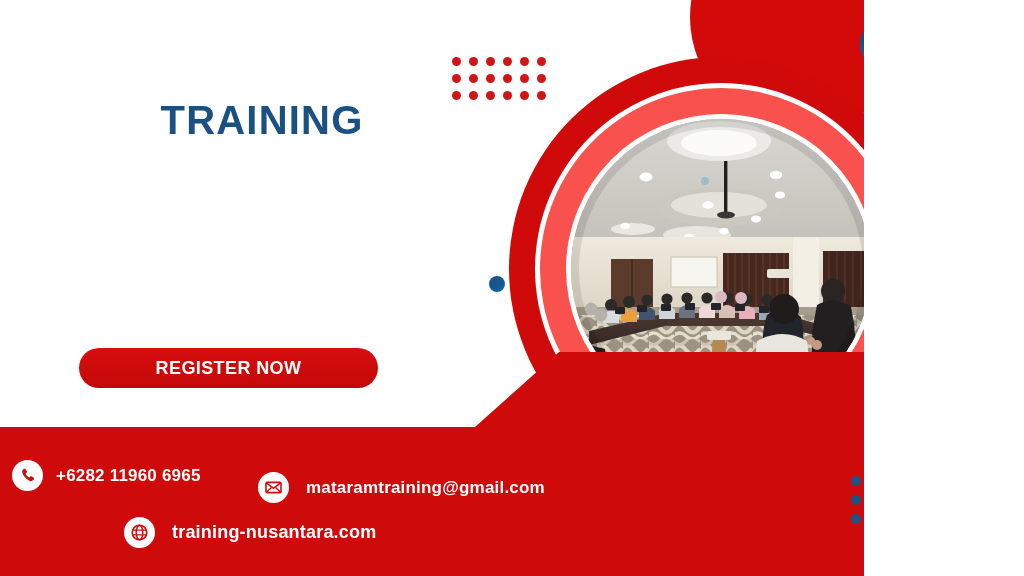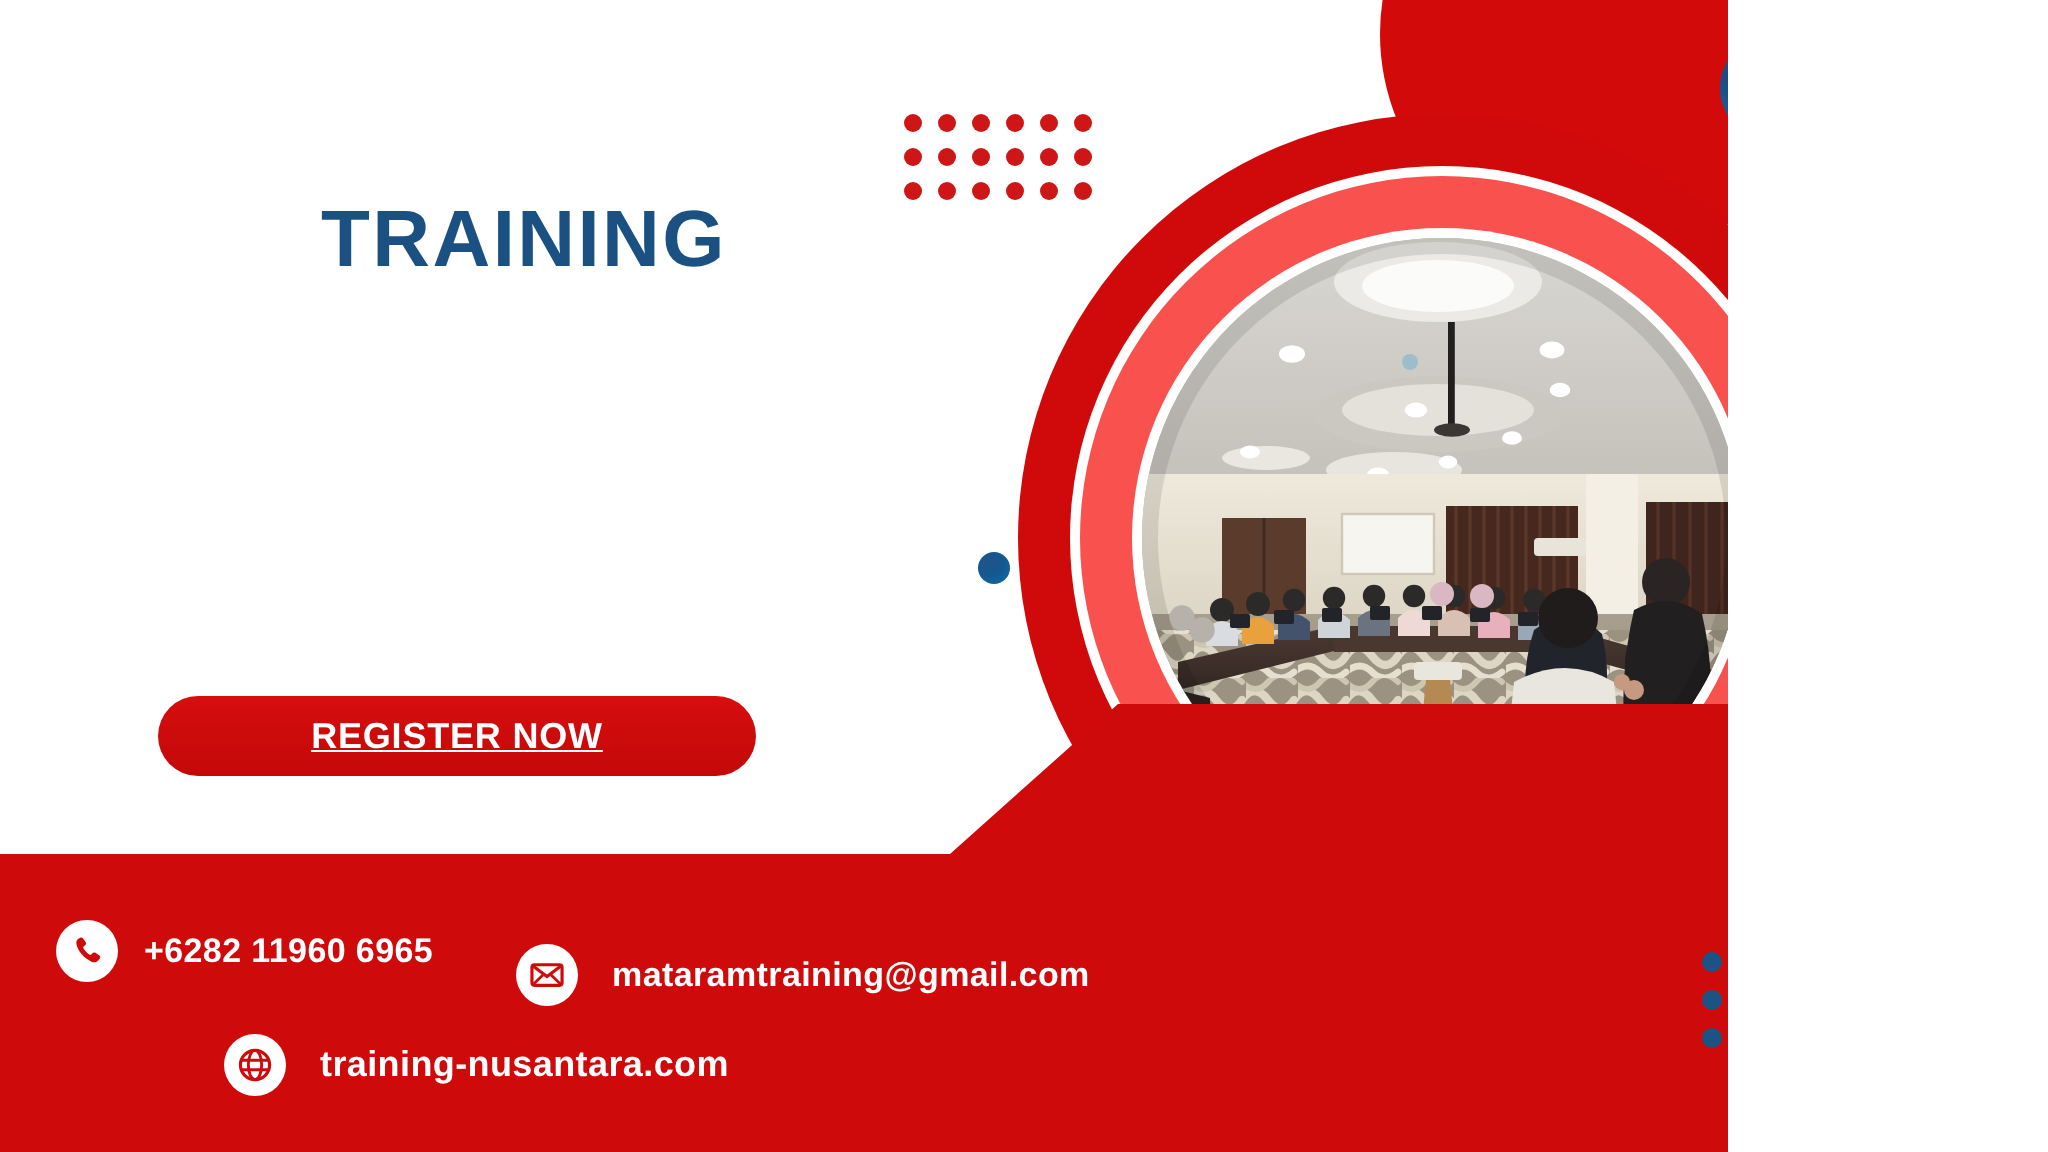--- a/index.html
+++ b/index.html
@@ -52,23 +52,23 @@
 
   
   .footer{
     position:absolute;left:0;top:0;width:1024px;height:576px;
     background:#cf0a0a;
     clip-path:polygon(0 427px, 475px 427px, 559px 352px, 946px 352px, 946px 427px, 1024px 427px, 1024px 576px, 0 576px);
   }
   .footer-inner{position:absolute;left:0;top:427px;width:1024px;height:149px;}
 
   .contact-row{position:absolute;display:flex;align-items:center;}
-  #row-phone{left:28px;top:33px;justify-content:center;}
+  #row-phone{left:12px;top:33px;justify-content:center;}
   #row-mail{left:258px;top:45px;}
-  #row-web{left:112px;top:90px;}
+  #row-web{left:124px;top:90px;}
 
   .ci{
     width:31px;height:31px;border-radius:50%;background:#ffffff;
     display:flex;align-items:center;justify-content:center;flex:0 0 auto;
   }
   .ci svg{display:block;}
   .ctext{
     color:#ffffff;font-weight:bold;font-size:17px;letter-spacing:.2px;white-space:nowrap;
   }
   #row-phone .ctext{margin-left:13px;}
@@ -81,21 +81,21 @@
     color:#1a5182;font-weight:bold;line-height:1;
   }
   .kicker{font-size:40px;letter-spacing:1.2px;}
   .subhead{font-size:26px;line-height:1.28;margin-top:17px;letter-spacing:.1px;}
 
   .cta{
     position:absolute;left:79px;top:348px;width:299px;height:40px;border-radius:22px;
     background:linear-gradient(180deg,#d60e0e 0%,#c40808 100%);
     display:flex;align-items:center;justify-content:center;
     color:#fff;font-weight:bold;font-size:18px;letter-spacing:.4px;
-    border:none;cursor:pointer;text-decoration:underline;
+    border:none;cursor:pointer;
   }
 
   
   .photo-wrap{
     position:absolute;left:509px;top:57px;width:424px;height:424px;border-radius:50%;
     background:#d00a0a;
   }
   .ring-gap{
     position:absolute;inset:26px;border-radius:50%;background:#ffffff;
   }

